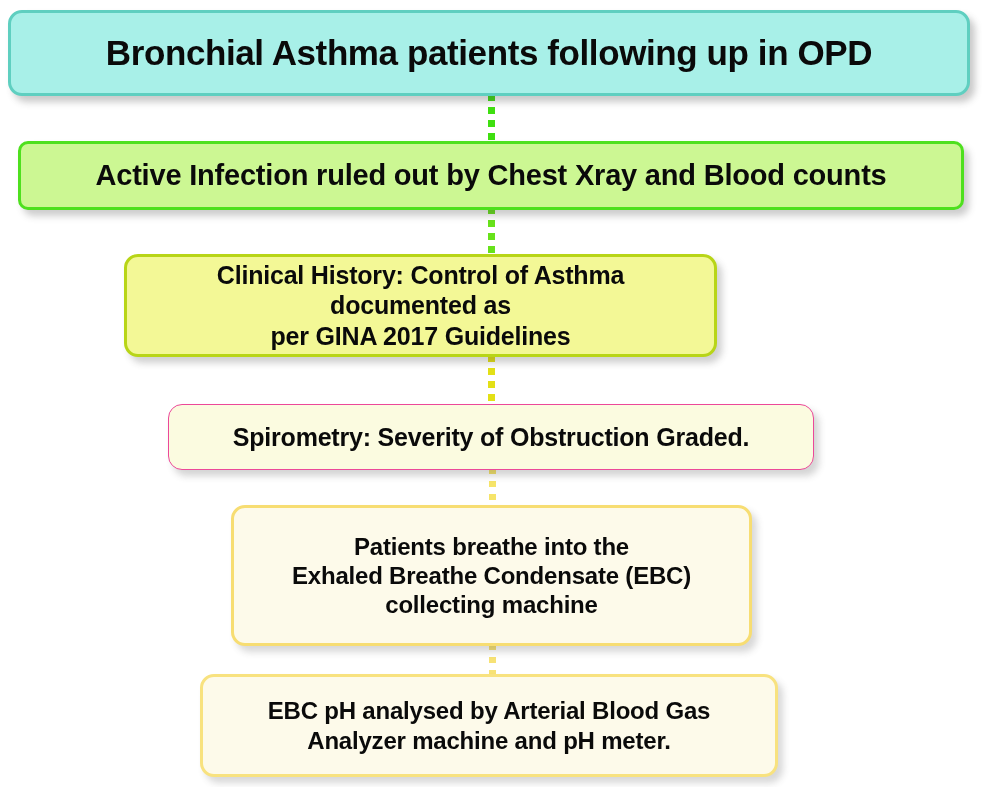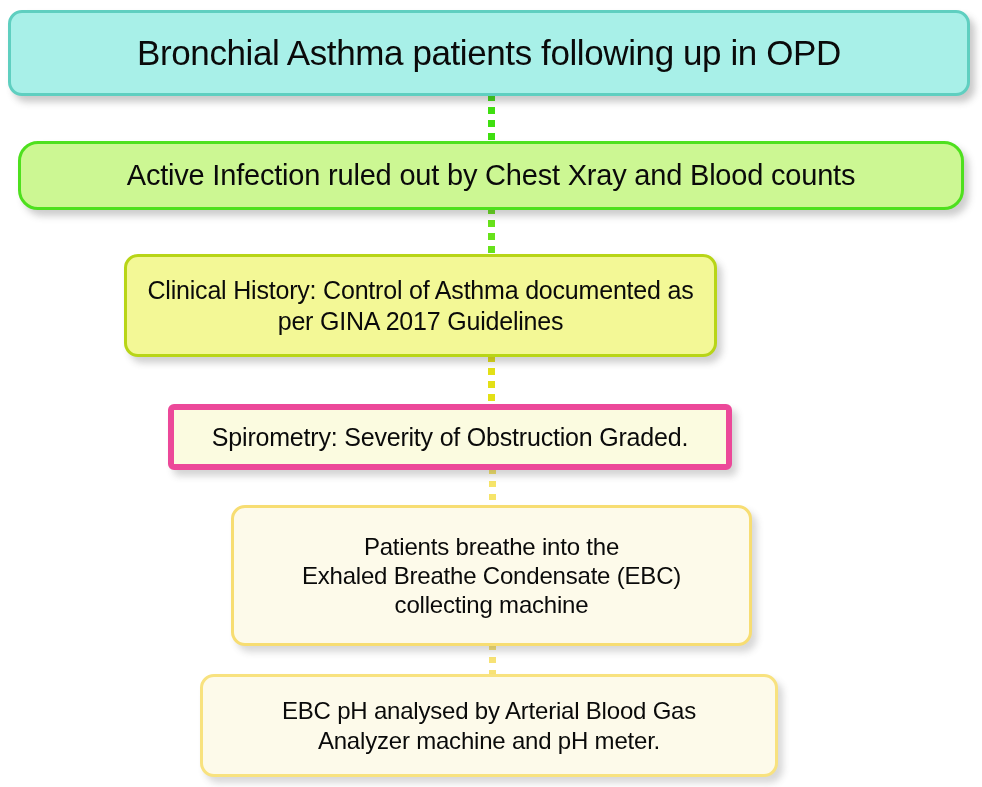--- a/index.html
+++ b/index.html
@@ -18,21 +18,21 @@
     overflow: hidden;
   }
   .node {
     position: absolute;
     box-sizing: border-box;
     display: flex;
     align-items: center;
     justify-content: flex-start;
     text-align: center;
     color: #0a0a0a;
-    font-weight: normal;
+    font-weight: bold;
     line-height: 1.22;
     letter-spacing: -0.2px;
     z-index: 3;
     -webkit-font-smoothing: antialiased;
   }
   .node-label {
     display: block;
     width: 100%;
     padding: 0 14px;
     box-sizing: border-box;
@@ -54,21 +54,21 @@
   }
 
   
   .node-2 {
     left: 18px;
     top: 141px;
     width: 946px;
     height: 69px;
     background: #ccf793;
     border: 3px solid #4ee01e;
-    border-radius: 20px;
+    border-radius: 10px;
     font-size: 29px;
     box-shadow: 5px 6px 7px rgba(60,60,60,0.26);
   }
 
   
   .node-3 {
     left: 124px;
     top: 254px;
     width: 593px;
     height: 103px;
@@ -76,25 +76,25 @@
     border: 3px solid #b8d517;
     border-radius: 14px;
     font-size: 25px;
     box-shadow: 5px 6px 7px rgba(60,60,60,0.24);
   }
 
   
   .node-4 {
     left: 168px;
     top: 404px;
-    width: 564px;
+    width: 646px;
     height: 66px;
     background: #fbfbe0;
-    border: 6px solid #ec4899;
-    border-radius: 6px;
+    border: 1px solid #ec4899;
+    border-radius: 14px;
     font-size: 25px;
     box-shadow: 5px 6px 7px rgba(60,60,60,0.22);
   }
 
   
   .node-5 {
     left: 231px;
     top: 505px;
     width: 521px;
     height: 141px;

